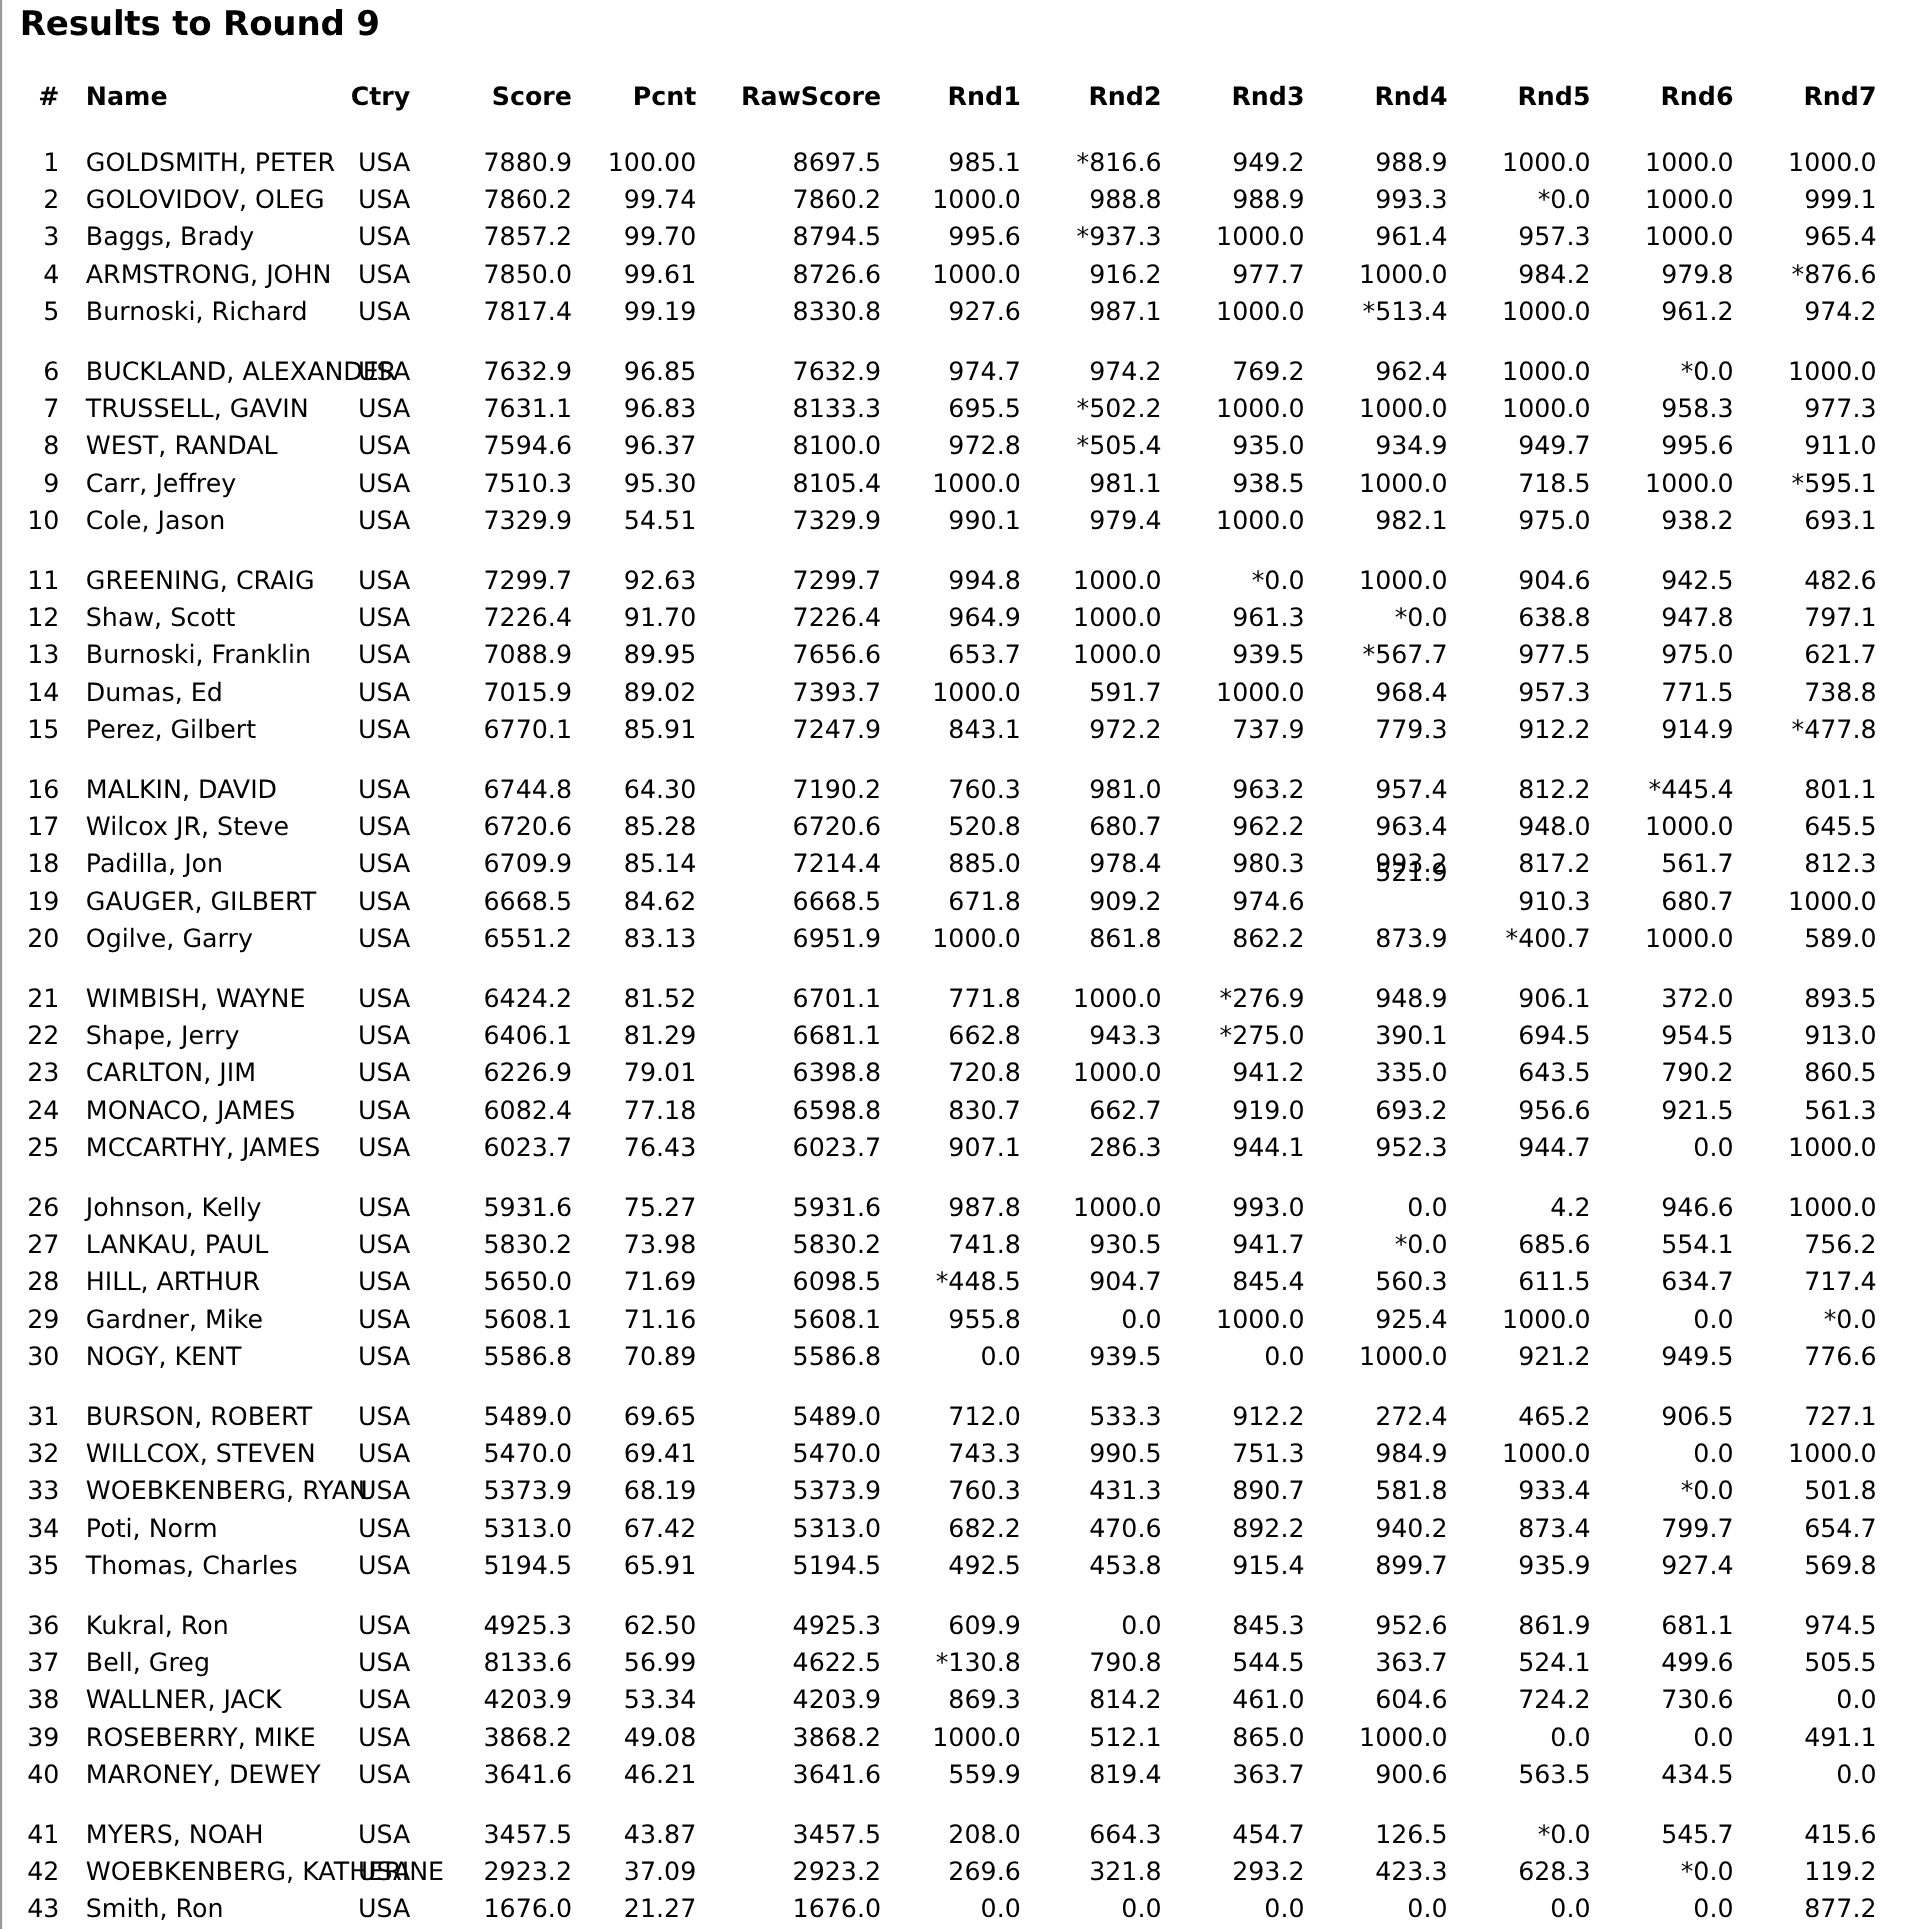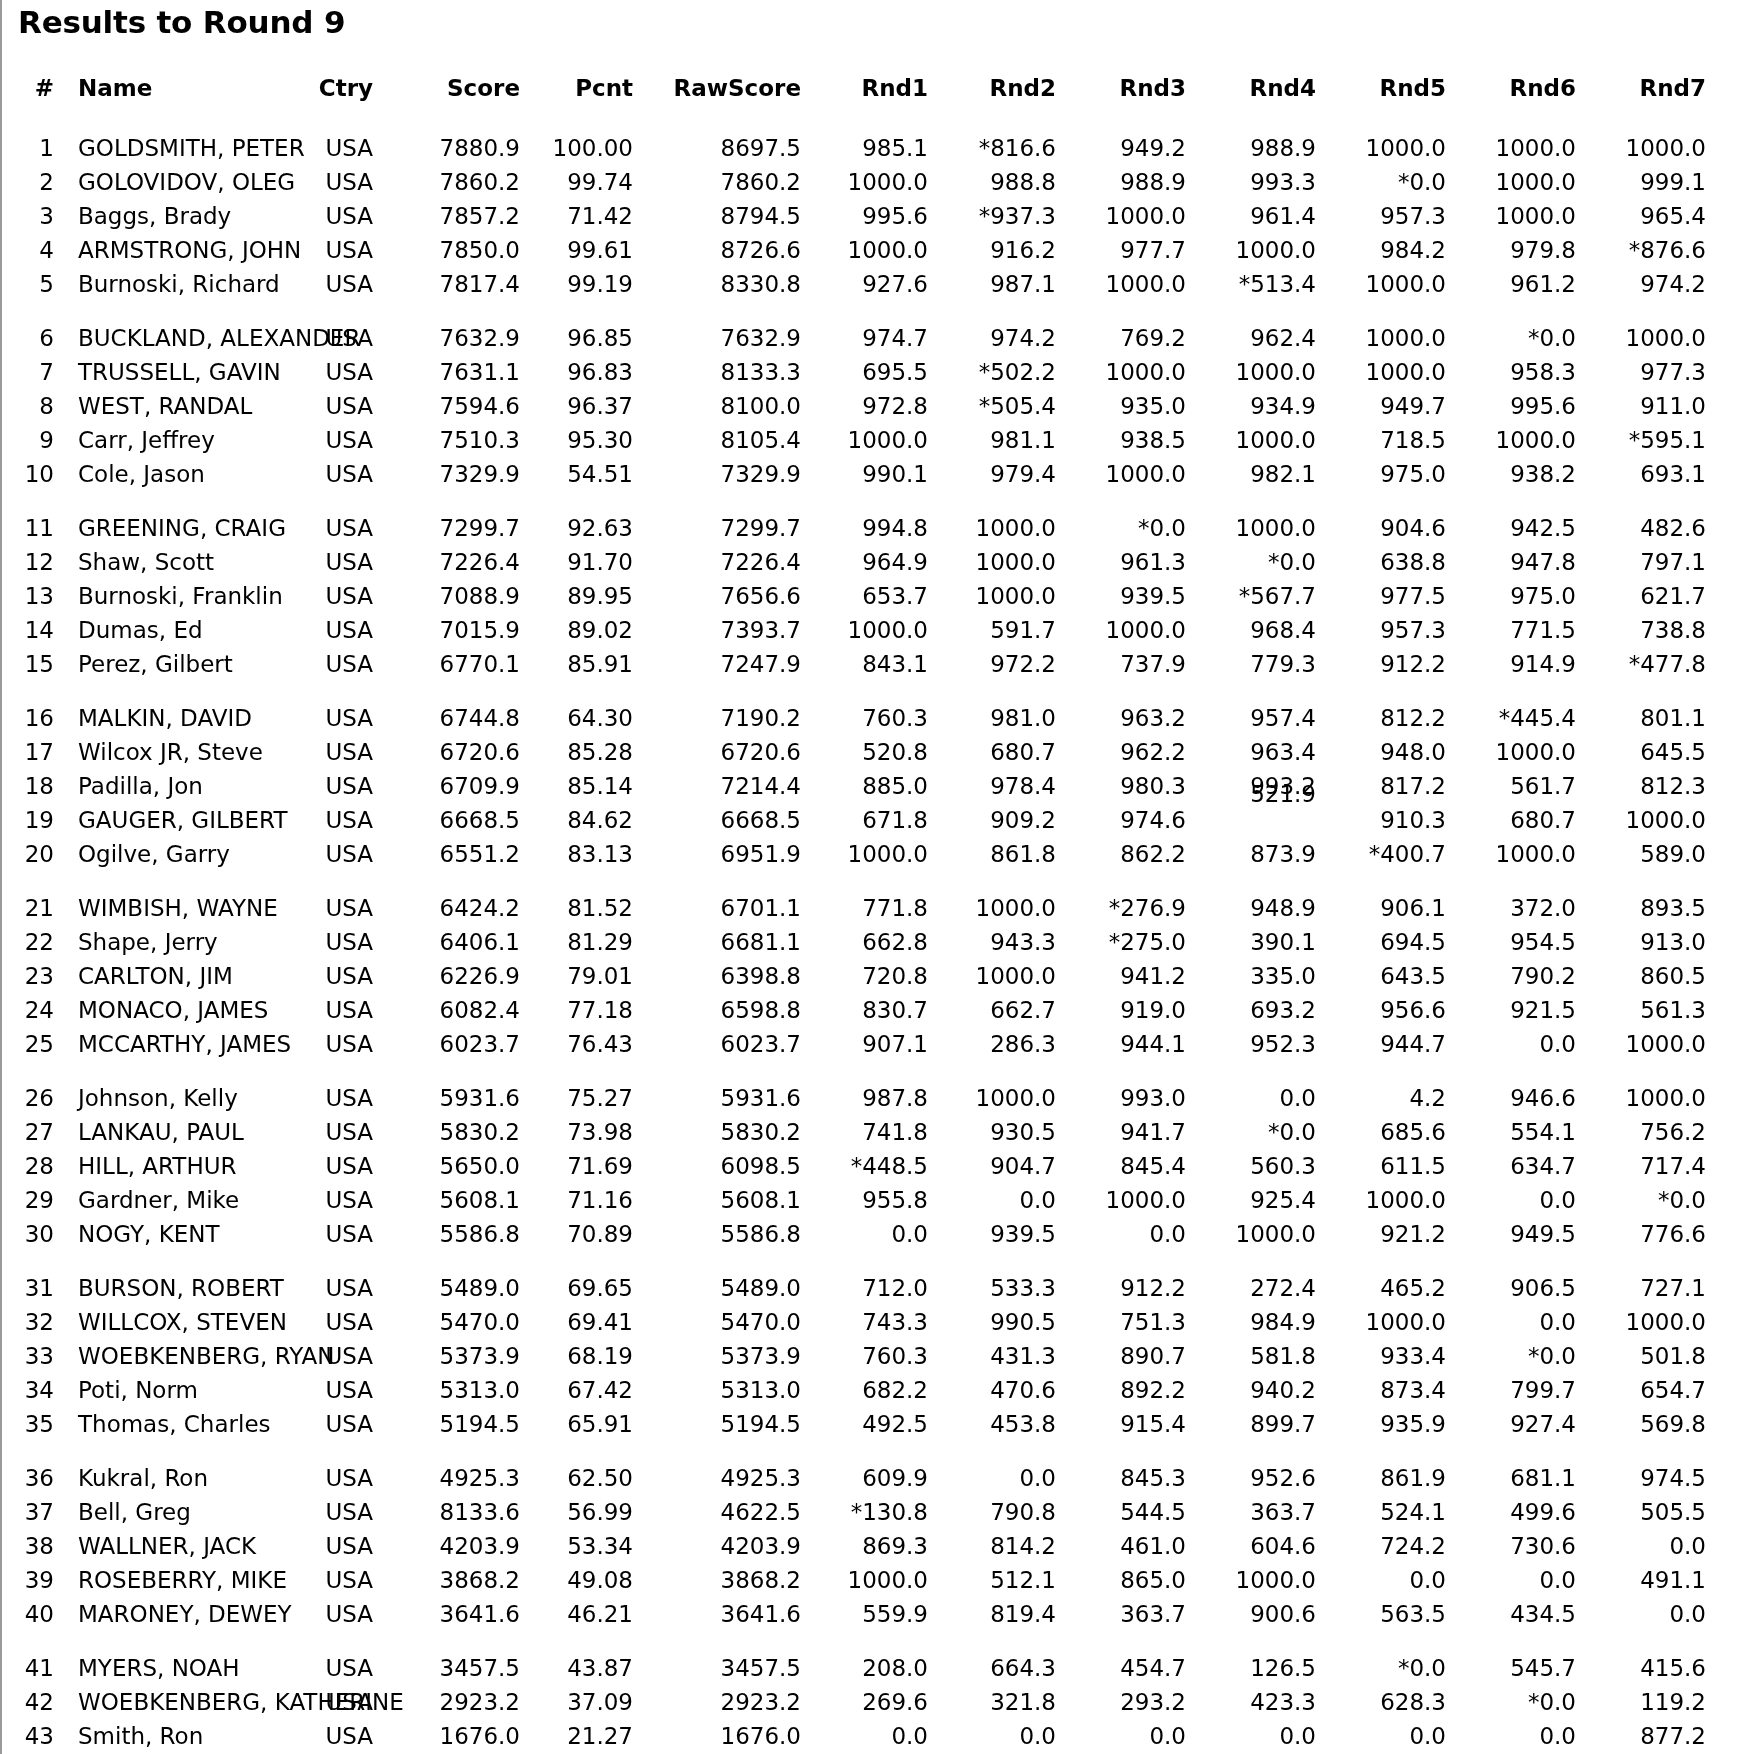--- a/index.html
+++ b/index.html
@@ -69,21 +69,21 @@
       <div class="cell r" style="top: 167px; right: 424px;">993.3</div>
       <div class="cell r" style="top: 167px; right: 294px;">*0.0</div>
       <div class="cell r" style="top: 167px; right: 164px;">1000.0</div>
       <div class="cell r" style="top: 167px; right: 34px;">999.1</div>
     </div>
     <div>
       <div class="cell r" style="top: 201px; right: 1686px;">3</div>
       <div class="cell l" style="top: 201px; left: 78px;">Baggs, Brady</div>
       <div class="cell r" style="top: 201px; right: 1367px;">USA</div>
       <div class="cell r" style="top: 201px; right: 1220px;">7857.2</div>
-      <div class="cell r" style="top: 201px; right: 1107px;">71.42</div>
+      <div class="cell r" style="top: 201px; right: 1107px;">99.70</div>
       <div class="cell r" style="top: 201px; right: 939px;">8794.5</div>
       <div class="cell r" style="top: 201px; right: 812px;">995.6</div>
       <div class="cell r" style="top: 201px; right: 684px;">*937.3</div>
       <div class="cell r" style="top: 201px; right: 554px;">1000.0</div>
       <div class="cell r" style="top: 201px; right: 424px;">961.4</div>
       <div class="cell r" style="top: 201px; right: 294px;">957.3</div>
       <div class="cell r" style="top: 201px; right: 164px;">1000.0</div>
       <div class="cell r" style="top: 201px; right: 34px;">965.4</div>
     </div>
     <div>

